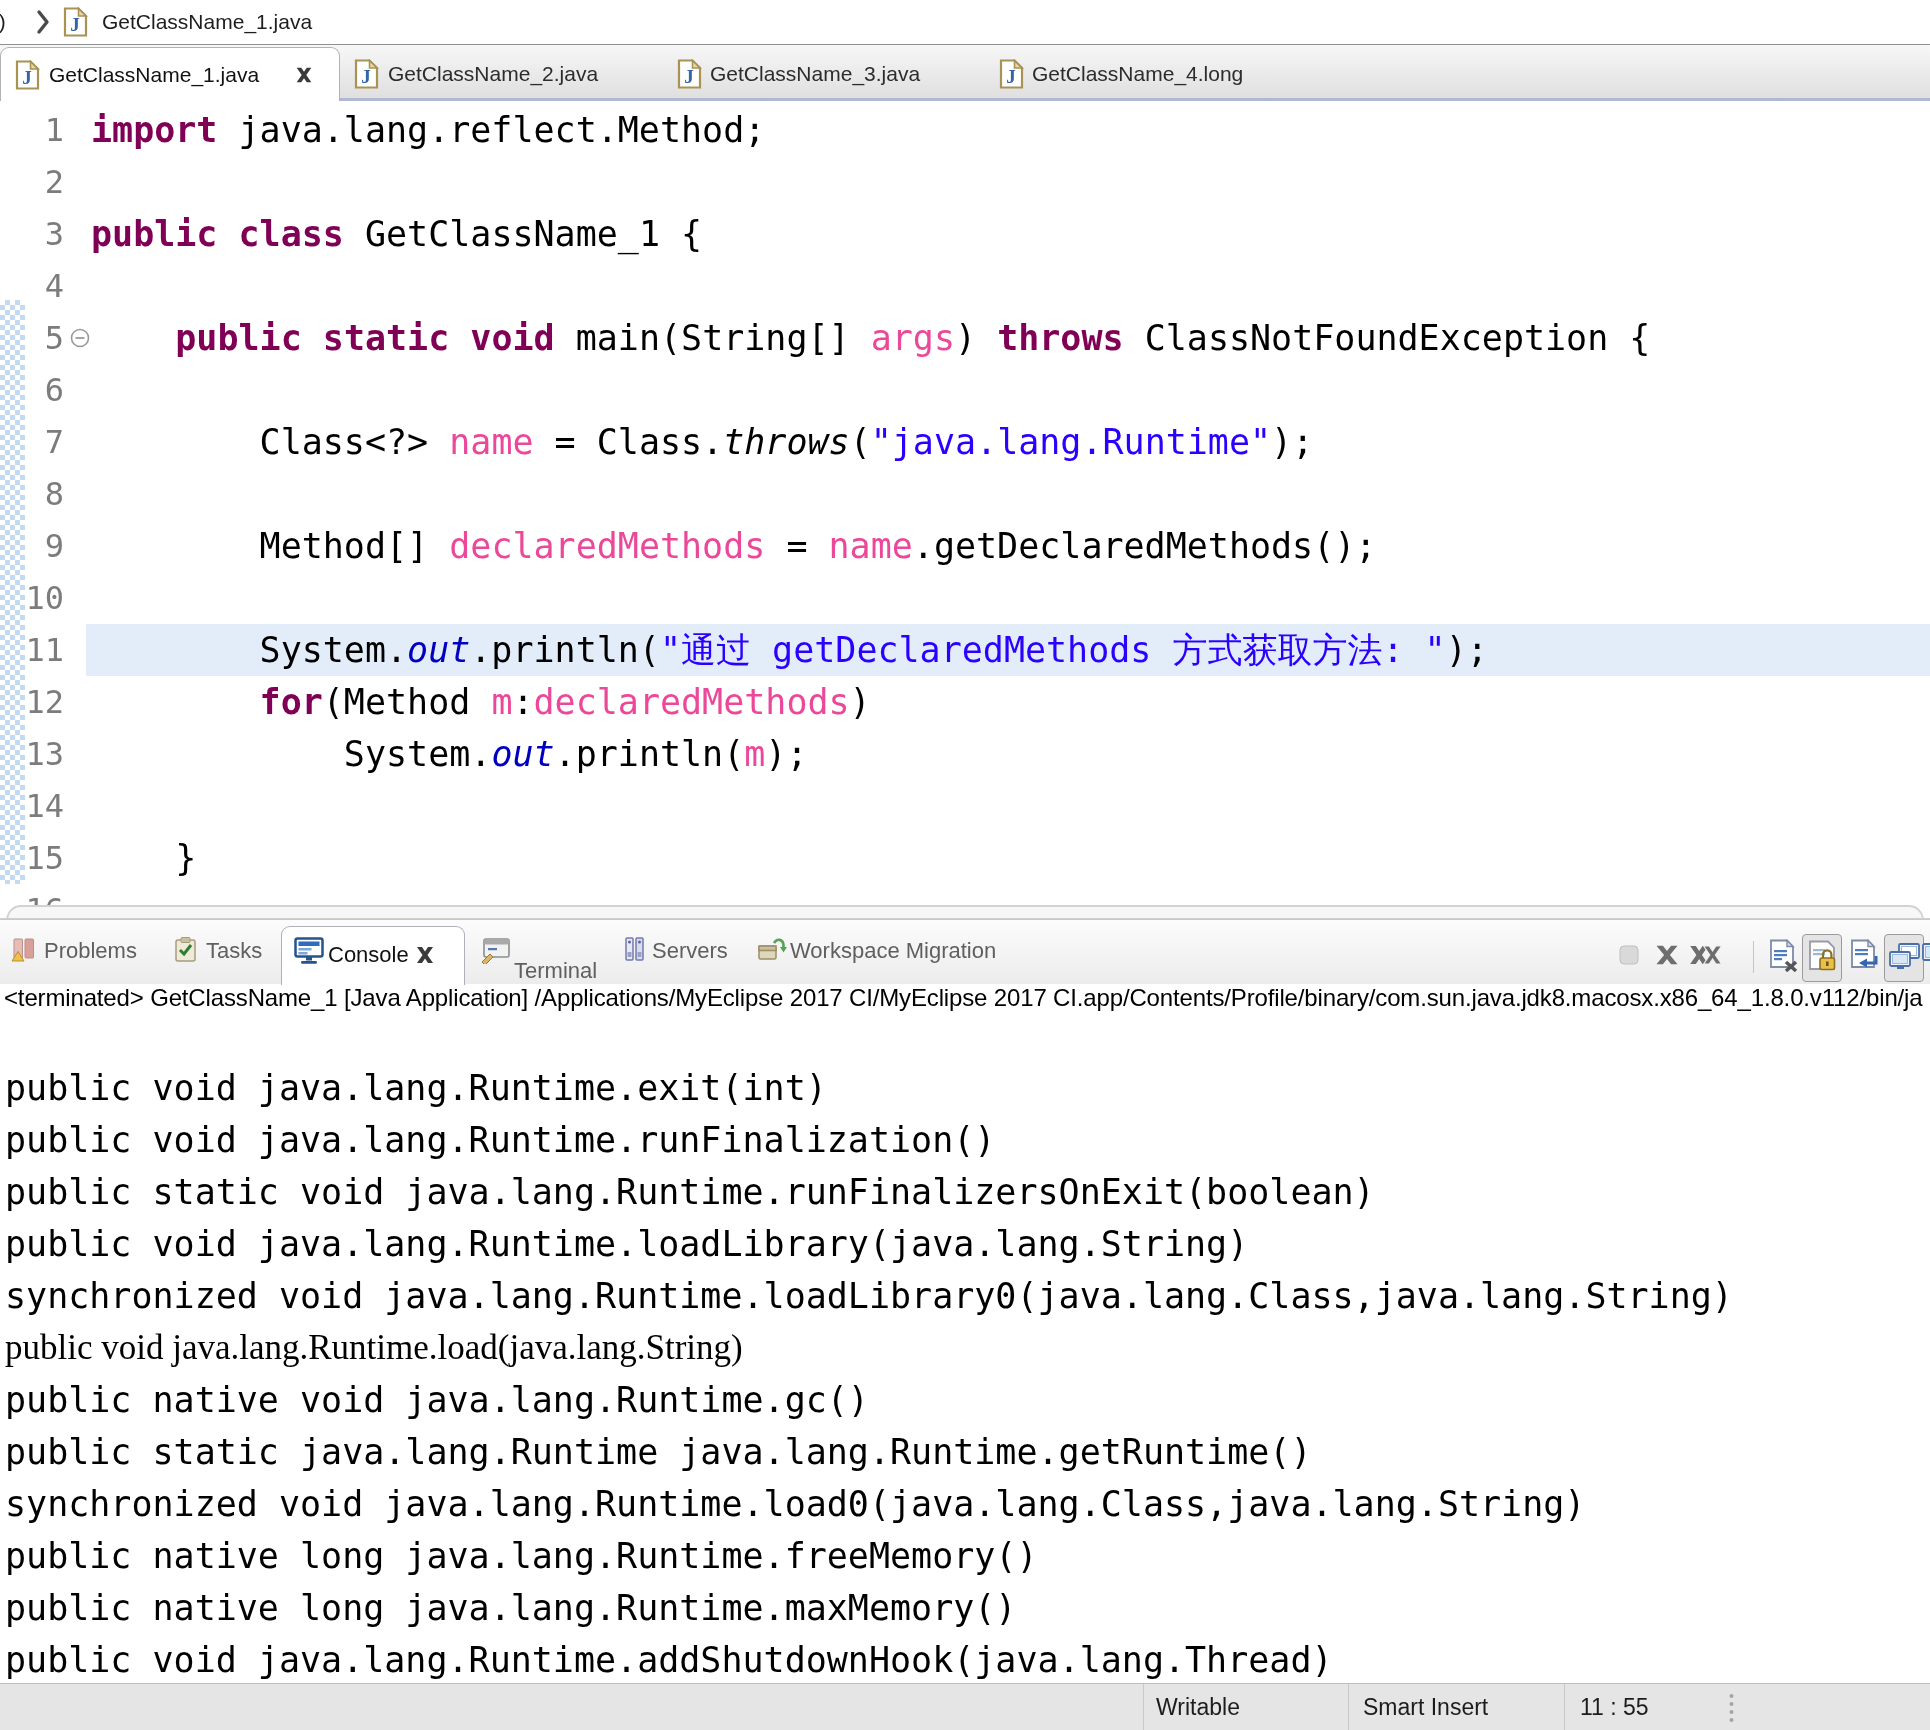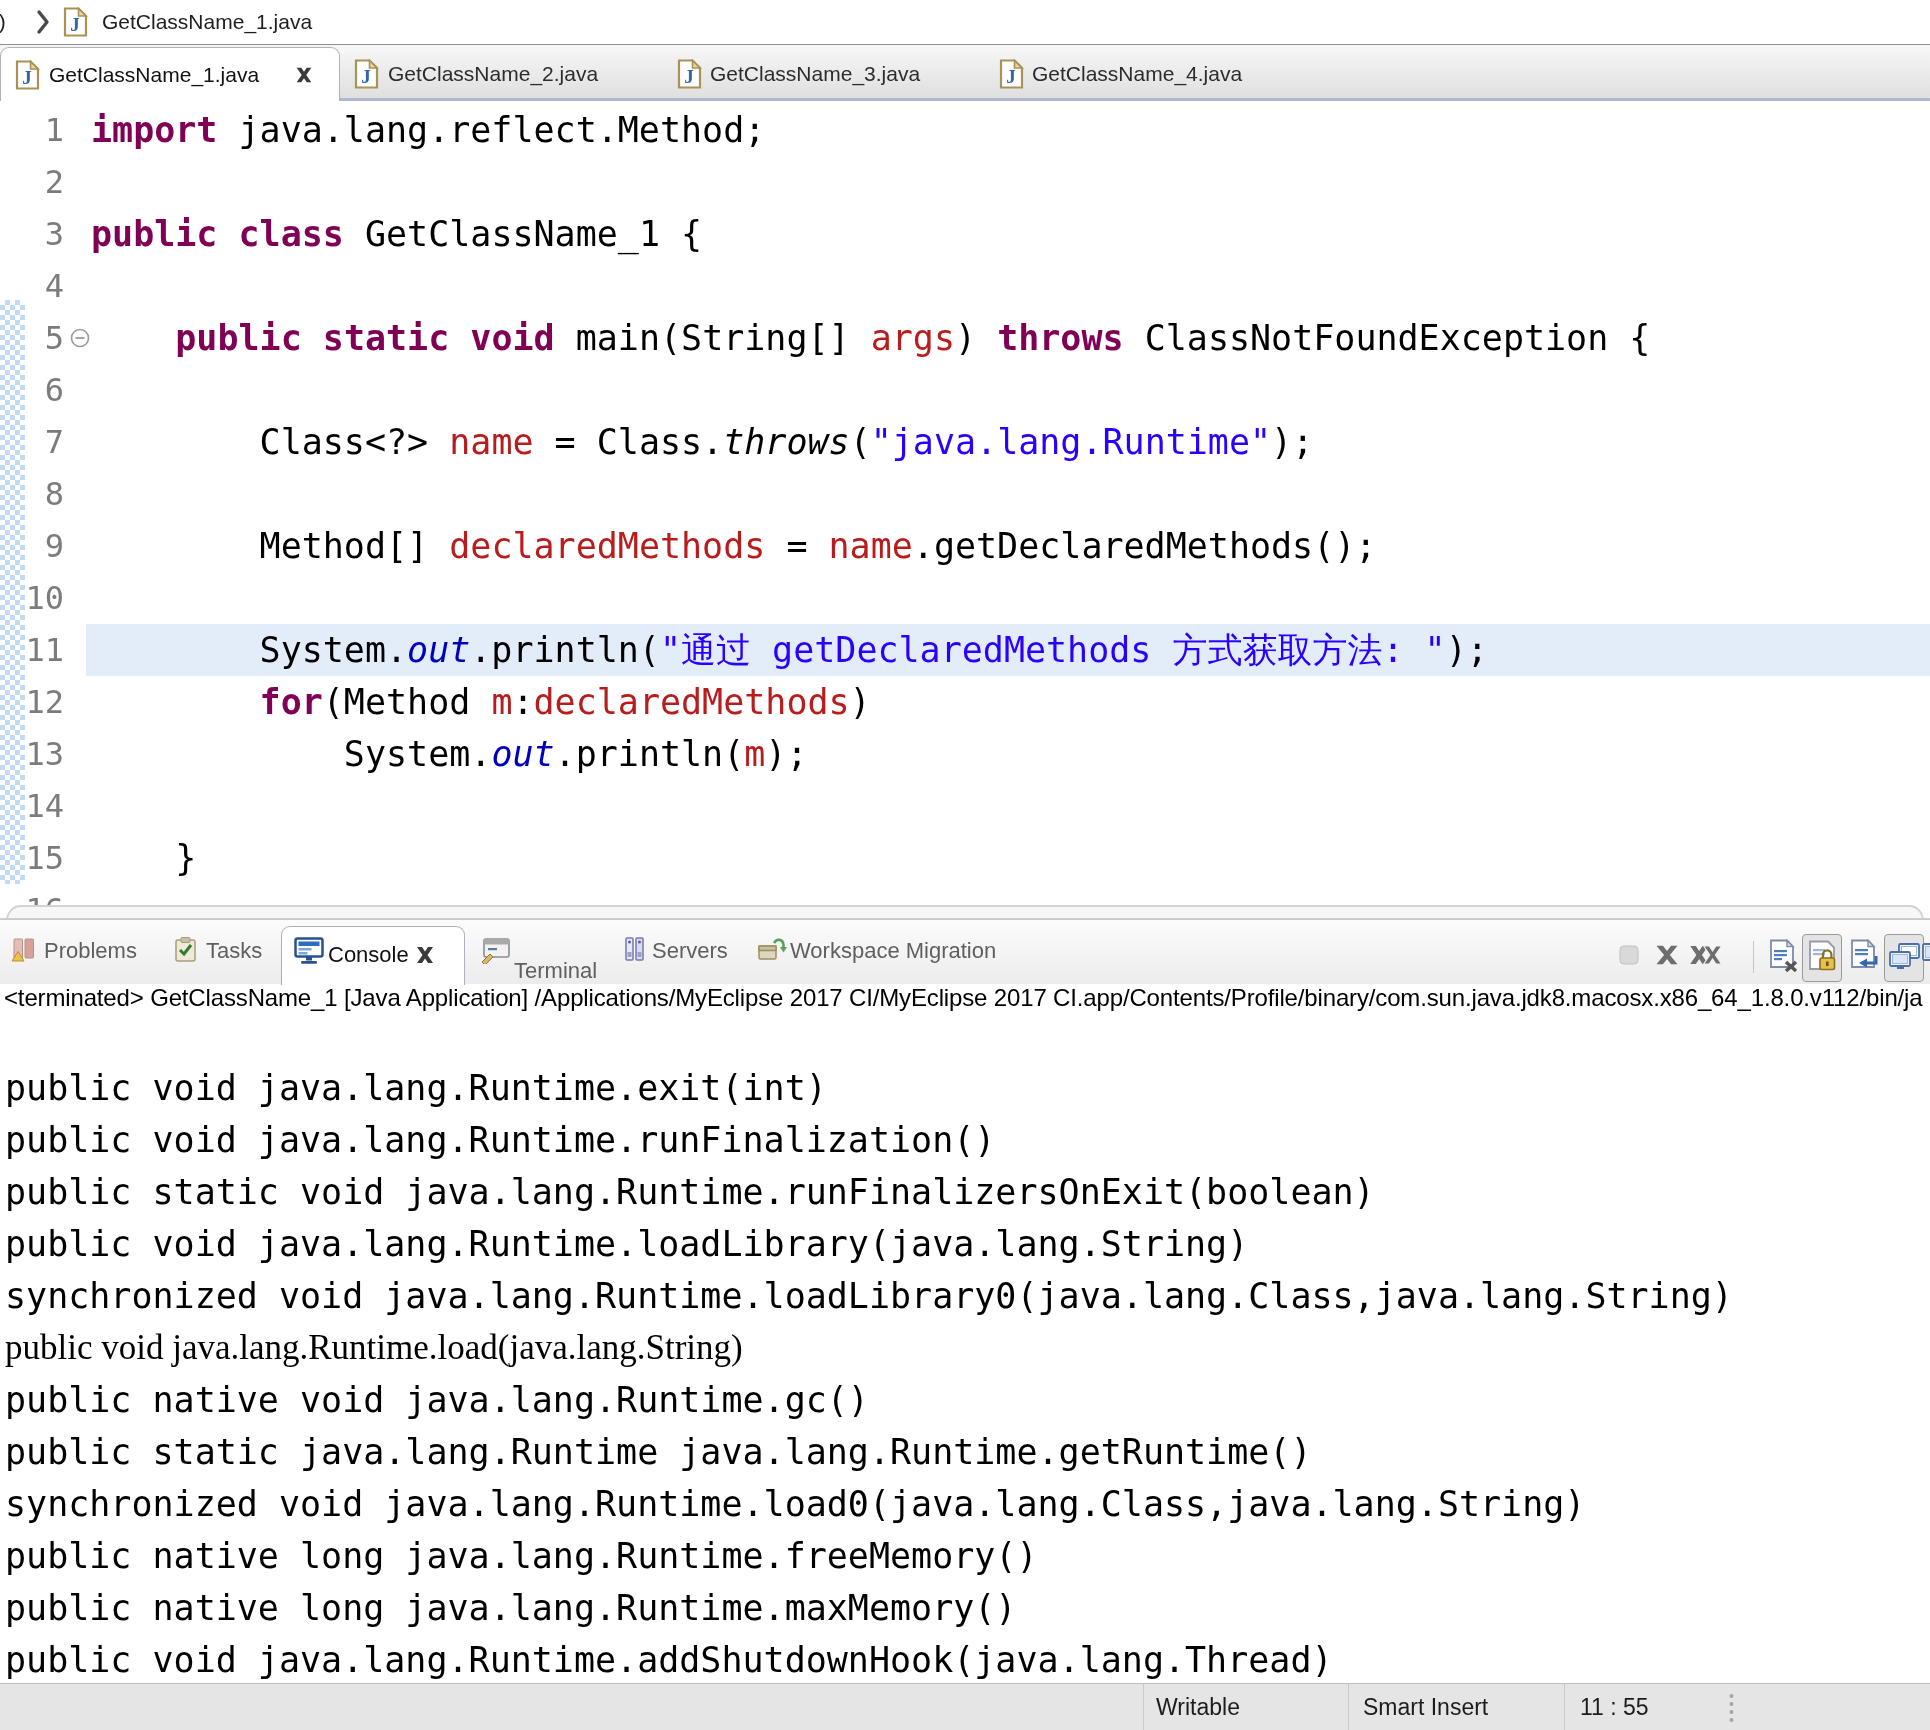--- a/index.html
+++ b/index.html
@@ -19,21 +19,21 @@
 .etab.active .elabel{color:#111}
 .etab .eclose{position:absolute;top:16px}
 #editor{left:0;top:101px;width:1930px;height:817px;background:#fff;overflow:hidden}
 #hl-line{position:absolute;left:86px;top:523px;width:1844px;height:52px;background:#e3edfa}
 #range-strip{position:absolute;left:0;top:199px;width:25px;height:584px;background-image:linear-gradient(45deg,#c3daf3 25%,transparent 25%,transparent 75%,#c3daf3 75%),linear-gradient(45deg,#c3daf3 25%,transparent 25%,transparent 75%,#c3daf3 75%);background-size:10px 10px;background-position:0 0,5px 5px}
 .code-row{position:absolute;left:0;width:1930px;height:52px}
 .code-num{position:absolute;left:0;top:0;width:64px;text-align:right;line-height:52px;font-family:"DejaVu Sans Mono",monospace;font-size:32px;color:#7c7c7c}
 .code-text{position:absolute;left:91px;top:0;line-height:52px;font-family:"DejaVu Sans Mono",monospace;font-size:35px;color:#000;white-space:pre}
 .tk-kw{color:#7f0055;font-weight:bold}
 .tk-str{color:#2a00ff}
-.tk-var{color:#b91c1c}
+.tk-var{color:#ec4899}
 .tk-sf{color:#0000c0;font-style:italic}
 .tk-sm{font-style:italic}
 #fold-5{position:absolute;left:70px;top:227px}
 #hscroll{position:absolute;left:6px;top:804px;width:1918px;height:30px;border:2px solid #d2d2d2;border-radius:15px;background:#f7f7f7;box-sizing:border-box}
 #editor-divider{left:0;top:918px;width:1930px;height:1px;background:#cfcfcf}
 #constrip{left:0;top:919px;width:1930px;height:65px;background:linear-gradient(#fcfcfc,#ececec);border-top:1px solid #c9c9c9;box-sizing:border-box}
 .ctab-icon{position:absolute;top:16px}
 .ctab-label{position:absolute;top:0;height:64px;line-height:62px;font-size:22px;color:#5f5f5f;white-space:nowrap}
 #console-tab{position:absolute;left:281px;top:6px;width:184px;height:59px;background:#fff;border:1px solid #b0b0bd;border-bottom:none;border-radius:9px 9px 0 0;box-sizing:border-box;z-index:2}
 #console-tab .ctab-label{color:#111}
@@ -90,21 +90,21 @@
           <text x="12" y="24" font-size="19" font-weight="bold" fill="#3465a8" font-family="Liberation Serif,serif" text-anchor="middle">J</text>
         </svg></span>
       <span class="elabel" style="left:52px">GetClassName_3.java</span>
     </div>
     <div class="etab" style="left: 980px; width: 322px;">
       <span class="jicon" style="left:19px"><svg width="25" height="30" viewBox="0 0 25 30">
           <path d="M2 1.5 H15.5 L23 9 V28.5 H2 Z" fill="#ffffff" stroke="#a89355" stroke-width="2.2"></path>
           <path d="M15.5 1.5 L15.5 9 H23 Z" fill="#e5d8a5" stroke="#a89355" stroke-width="1.6"></path>
           <text x="12" y="24" font-size="19" font-weight="bold" fill="#3465a8" font-family="Liberation Serif,serif" text-anchor="middle">J</text>
         </svg></span>
-      <span class="elabel" style="left:52px">GetClassName_4.java</span>
+      <span class="elabel" style="left:52px">GetClassName_4.long</span>
     </div>
   </div>
 <div id="strip-bottom"></div>
 
 <div class="abs" id="editor">
     <div id="hl-line"></div>
     <div id="range-strip"></div>
     <div class="code-row" style="top: 3px;">
       <span class="code-num">1</span>
       <span class="code-text"><span class="tk-kw">import</span><span class="tk-pl"> java.lang.reflect.Method;</span></span>

